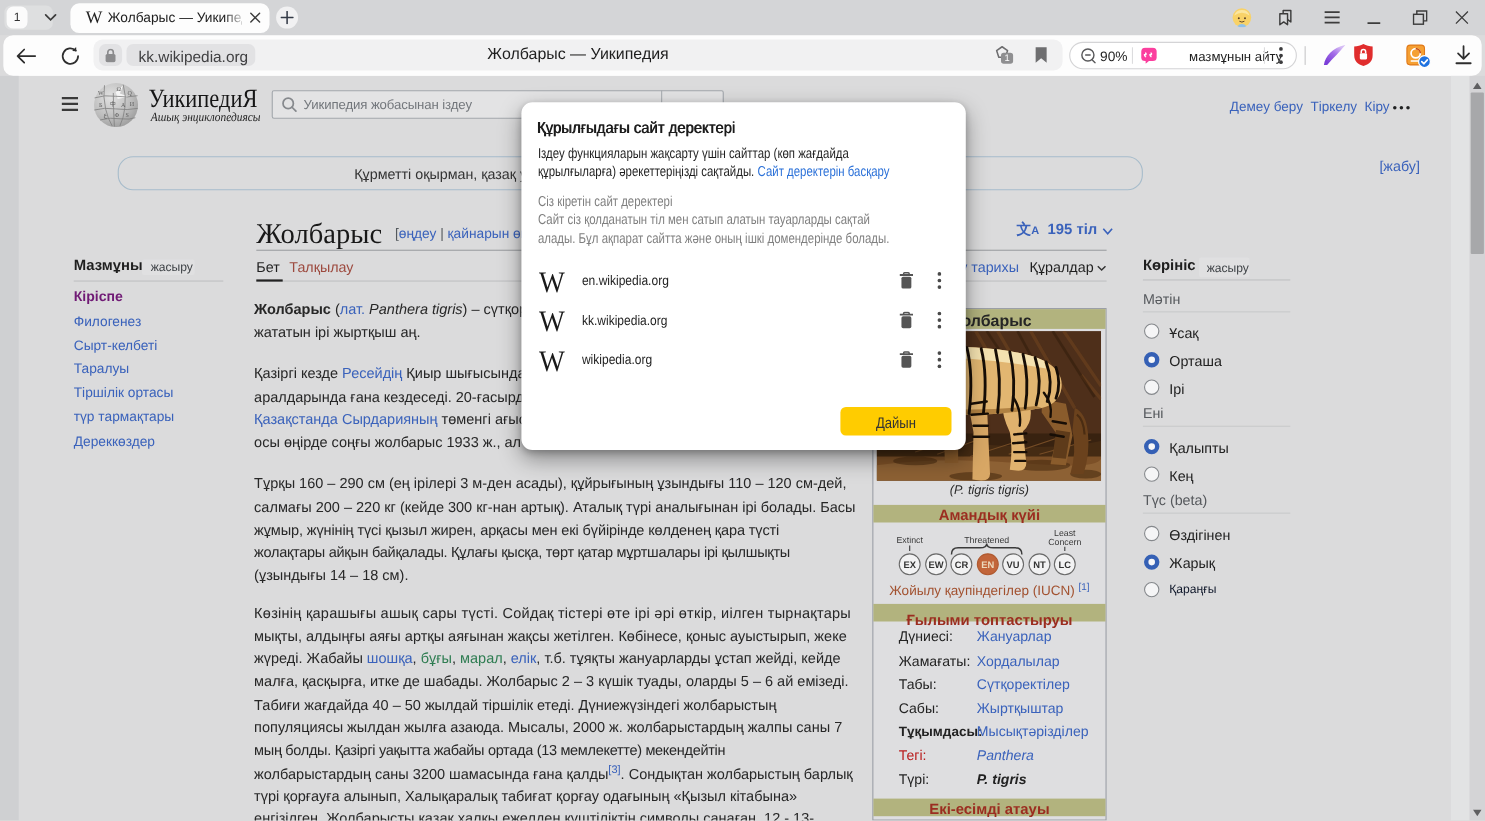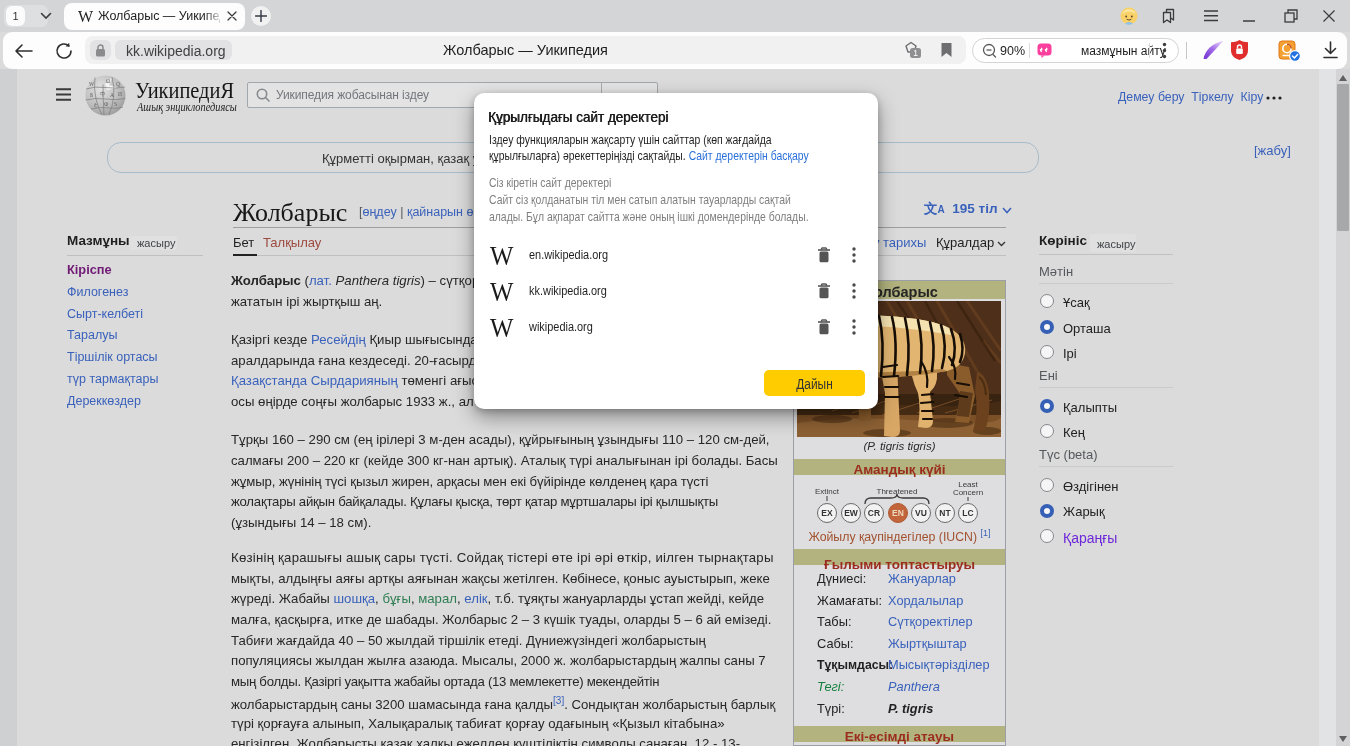--- a/index.html
+++ b/index.html
@@ -392,21 +392,21 @@
 <div class="ibl" style="left:817px;top:573px;color:#222;">Дүниесі:</div>
     <div class="ibl" style="left:888px;top:573px;"><span class="blue">Жануарлар</span></div>
 <div class="ibl" style="left:817px;top:595px;color:#222;">Жамағаты:</div>
     <div class="ibl" style="left:888px;top:595px;"><span class="blue">Хордалылар</span></div>
 <div class="ibl" style="left:817px;top:616px;color:#222;">Табы:</div>
     <div class="ibl" style="left:888px;top:616px;"><span class="blue">Сүтқоректілер</span></div>
 <div class="ibl" style="left:817px;top:638px;color:#222;">Сабы:</div>
     <div class="ibl" style="left:888px;top:638px;"><span class="blue">Жыртқыштар</span></div>
 <div class="ibl" style="left:817px;top:659px;color:#222;font-size:12.3px;font-weight:bold;">Тұқымдасы:</div>
     <div class="ibl" style="left:888px;top:659px;"><span class="blue">Мысықтәрізділер</span></div>
-<div class="ibl" style="left:817px;top:681px;color:#15803d;font-style:italic;">Тегі:</div>
+<div class="ibl" style="left:817px;top:681px;color:#b91c1c;">Тегі:</div>
     <div class="ibl" style="left:888px;top:681px;font-style:italic;"><span class="blue">Panthera</span></div>
 <div class="ibl" style="left:817px;top:703px;color:#222;">Түрі:</div>
     <div class="ibl" style="left:888px;top:703px;font-style:italic;font-weight:bold;color:#222;text-align:center;">P. tigris</div>
 <div class="band" style="top:726px;height:16px;"><span class="bandt" style="position:relative;top:1px;">Екі-есімді атауы</span></div>
 </div>
 <div id="appearance">
 <div class="ln" style="left:1039px;top:234px;font-size:13.5px;font-weight:bold;color:#1f1f1f;">Көрініс</div>
 <div class="abs" style="left:1090px;top:234px;width:46px;height:18px;background:#e0e0e1;border-radius:2px;"></div>
 <div class="ln" style="left:1097px;top:239px;font-size:11px;color:#3f4347;">жасыру</div>
 <div class="abs" style="left:1039px;top:254px;width:134px;height:1px;background:#bfc0c2;"></div>
@@ -424,21 +424,21 @@
     <div class="ln" style="left:1063px;top:401px;font-size:13px;color:#222;">Қалыпты</div>
 <div class="rado" style="left:1040px;top:424px;"></div>
     <div class="ln" style="left:1063px;top:426px;font-size:13px;color:#222;">Кең</div>
 <div class="ln" style="left:1039px;top:448px;font-size:13px;color:#55585c;">Түс (beta)</div>
 <div class="abs" style="left:1039px;top:466px;width:134px;height:1px;background:#c9cacb;"></div>
 <div class="rado" style="left:1040px;top:478px;"></div>
     <div class="ln" style="left:1063px;top:480px;font-size:13px;color:#222;">Өздігінен</div>
 <div class="radi" style="left:1040px;top:504px;"></div>
     <div class="ln" style="left:1063px;top:505px;font-size:13px;color:#222;">Жарық</div>
 <div class="rado" style="left:1040px;top:529px;"></div>
-    <div class="ln" style="left:1063px;top:531px;font-size:14px;color:#6d28d9;">Қараңғы</div>
+    <div class="ln" style="left:1063px;top:531px;font-size:11px;color:#0f172a;">Қараңғы</div>
 </div>
 <div id="popup">
 <div class="abs" style="left:474px;top:93px;width:404px;height:316px;background:#fff;border-radius:10px;box-shadow:0 8px 20px rgba(0,0,0,0.38),0 2px 6px rgba(0,0,0,0.2);"></div>
 <div class="ln" style="left:488px;top:110px;font-size:14.5px;color:#1c1c1c;text-shadow:0.6px 0 0 #1c1c1c;transform:scaleX(0.93);transform-origin:left top;">Құрылғыдағы сайт деректері</div>
 <div class="ln" style="left:489px;top:133px;font-size:13px;color:#1f1f1f;transform:scaleX(0.8);transform-origin:left top;">Іздеу функцияларын жақсарту үшін сайттар (көп жағдайда</div>
 <div class="ln" style="left:489px;top:149px;font-size:13px;color:#1f1f1f;transform:scaleX(0.8);transform-origin:left top;">құрылғыларға) әрекеттеріңізді сақтайды. <span class="pblue">Сайт деректерін басқару</span></div>
 <div class="ln" style="left:489px;top:176px;font-size:13px;color:#7f7f7f;transform:scaleX(0.8);transform-origin:left top;">Сіз кіретін сайт деректері</div>
 <div class="ln" style="left:489px;top:193px;font-size:13px;color:#7f7f7f;transform:scaleX(0.8);transform-origin:left top;">Сайт сіз қолданатын тіл мен сатып алатын тауарларды сақтай</div>
 <div class="ln" style="left:489px;top:210px;font-size:13px;color:#7f7f7f;transform:scaleX(0.8);transform-origin:left top;">алады. Бұл ақпарат сайтта және оның ішкі домендерінде болады.</div>
 <div class="wrow" style="top:243px;"><span class="wW">W</span></div>

